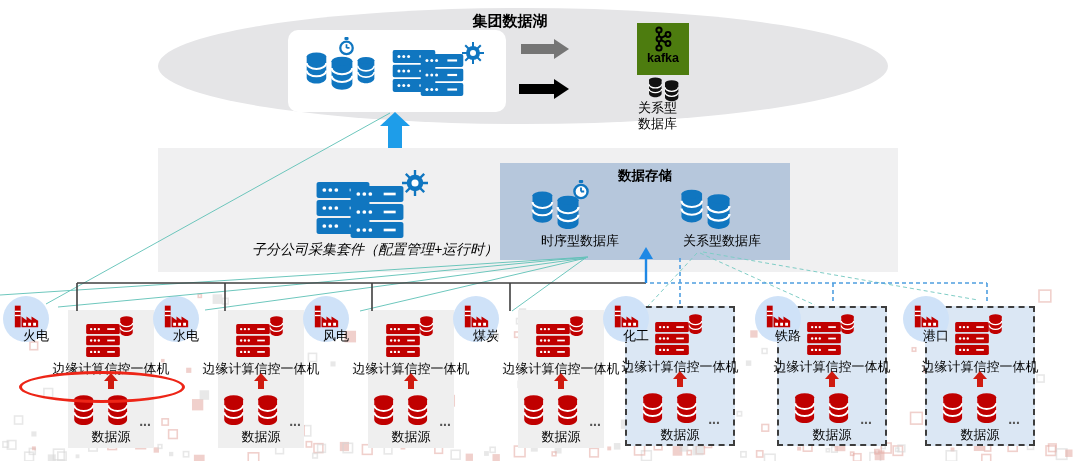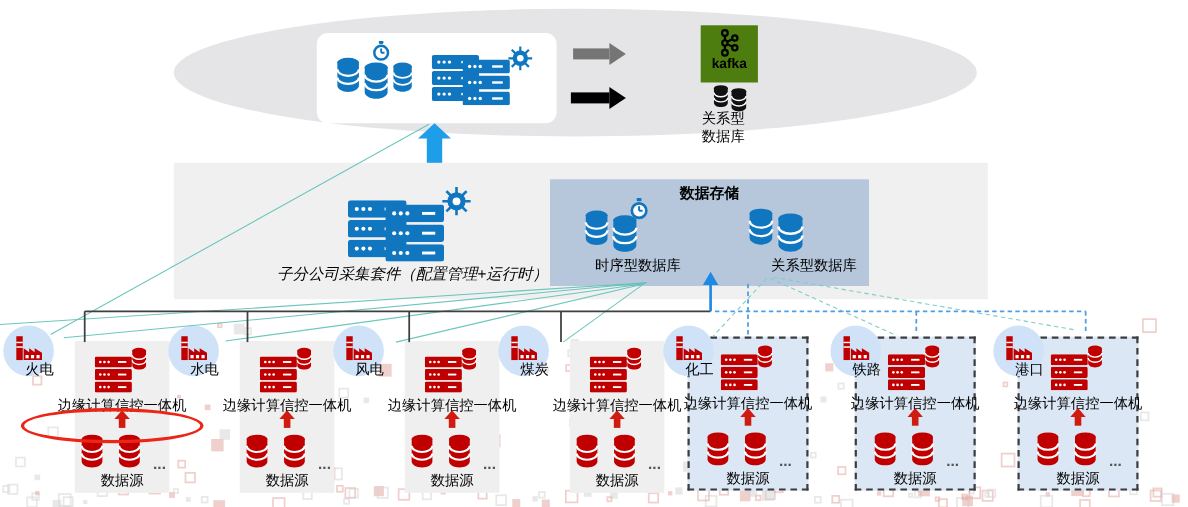--- a/index.html
+++ b/index.html
@@ -37,21 +37,21 @@
   
   .band{left:158px;top:148px;width:740px;height:124px;background:#f0f0f1;}
   .branch-ic{left:298px;top:168px;}
   .branch-label{left:238px;top:241px;width:274px;text-align:center;font-size:14px;font-style:italic;}
   .storage{left:500px;top:163px;width:290px;height:97px;background:#b6c7dc;}
   .storage-title{position:absolute;left:40px;top:4px;width:210px;text-align:center;font-weight:bold;font-size:13.5px;}
   .tsdb-ic{position:absolute;left:28px;top:17px;}
   .rdb-ic{position:absolute;left:174px;top:21px;}
   .db-lab{position:absolute;top:69px;font-size:13px;text-align:center;width:160px;}
   .db-lab.t{left:0px;font-family:Liberation Mono, monospace;}
-  .db-lab.r{left:160px;}
+  .db-lab.r{left:142px;}
 
   
   .site{position:absolute;top:290px;width:150px;height:171px;}
   .circle{position:absolute;left:1px;top:6px;width:46px;height:46px;border-radius:50%;background:#cfe2f8;}
   .circle svg{position:absolute;left:10px;top:8px;}
   .site-name{position:absolute;left:1px;top:37px;width:46px;text-align:right;font-size:13px;}
   .box{position:absolute;left:66px;top:20px;width:86px;height:138px;background:#efefef;}
   .site.dashed .box{left:23px;top:16px;width:110px;height:140px;background:#dbe7f4;border:2px dashed #3d3d3d;box-sizing:border-box;}
   .edge-ic{position:absolute;left:50%;top:5px;transform:translateX(-50%);}
   .edge-label{position:absolute;left:50%;top:50px;transform:translateX(-50%);white-space:nowrap;font-size:13px;}
@@ -301,20 +301,21 @@
       <rect x="692.5847734822892" y="444.31863514333963" width="10.969527484849095" height="10.969527484849095" fill="#d6d6d6" opacity="0.55"></rect>
       <rect x="674.5131881041452" y="441.0518200583756" width="3.2798776030540466" height="3.2798776030540466" stroke="#e4a9a2" fill="none" stroke-width="1.6" opacity="0.55"></rect>
       <rect x="2.9368970380164683" y="441.713931158185" width="5.519082730636001" height="5.519082730636001" stroke="#d6d6d6" fill="none" stroke-width="1.6" opacity="0.55"></rect>
       <rect x="317.6133036799729" y="444.47214057669044" width="7.78525160625577" height="7.78525160625577" stroke="#d6d6d6" fill="none" stroke-width="1.6" opacity="0.55"></rect>
       <rect x="158.155041906517" y="444.63456516712904" width="3.680951515212655" height="3.680951515212655" stroke="#d6d6d6" fill="none" stroke-width="1.6" opacity="0.55"></rect>
       <rect x="973.823790137656" y="440.38915333524346" width="10.616216845810413" height="10.616216845810413" fill="#e4a9a2" opacity="0.55"></rect>
       <rect x="803.340086624492" y="442.5416449010372" width="8.627993268892169" height="8.627993268892169" stroke="#e4a9a2" fill="none" stroke-width="1.6" opacity="0.55"></rect>
     </svg>
 
   <div class="layer lake-ellipse"></div>
+  <div class="layer lake-title">集团数据湖</div>
 
   <div class="layer suite-box">
     <svg class="ic-l" width="92" height="56" viewBox="0 0 92 56" style="color:#1076c0">
       <use href="#i-dbpair" x="0" y="10" width="52" height="44"></use>
       <use href="#i-clock" x="34" y="0" width="17" height="19"></use>
       <use href="#i-cyl" x="52" y="18" width="20" height="30"></use>
     </svg>
     <svg class="ic-r" width="108" height="54" viewBox="0 0 108 54" style="color:#1076c0">
       <use href="#i-srv3" x="0" y="8" width="44" height="42"></use>
       <use href="#i-srv3" x="28" y="12" width="44" height="42"></use>

